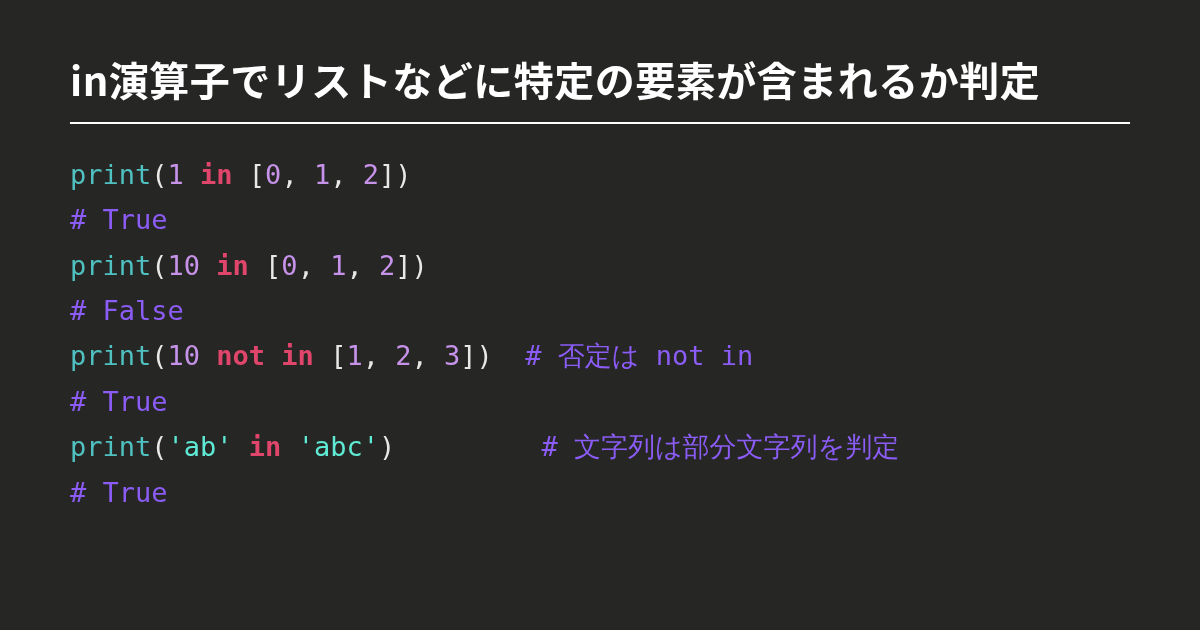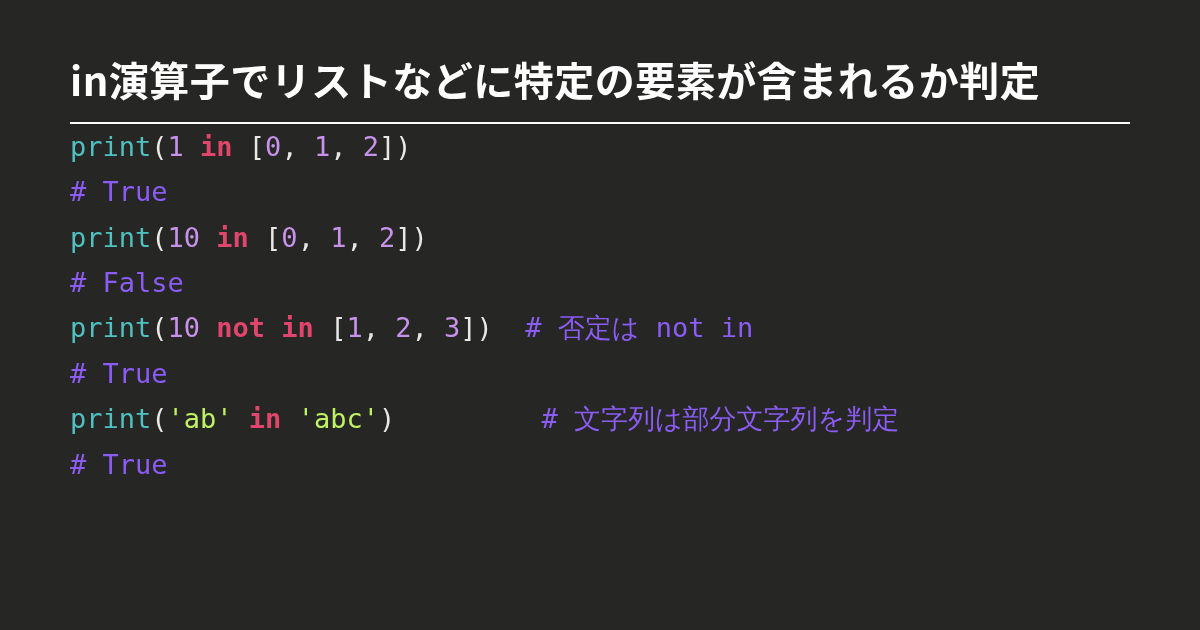--- a/index.html
+++ b/index.html
@@ -11,33 +11,34 @@
     font-family: "Hiragino Sans", "Noto Sans CJK JP", "Meiryo", sans-serif;
     padding: 50px 70px;
     overflow: hidden;
   }
   .title {
     font-size: 40px;
     font-weight: 700;
     color: #ffffff;
     padding-bottom: 14px;
     border-bottom: 2px solid #ffffff;
+    margin-bottom: 28px;
     letter-spacing: 0.5px;
   }
   .code {
     font-family: "Menlo", "Consolas", "DejaVu Sans Mono", monospace;
     font-size: 27px;
     line-height: 1.68;
     white-space: pre;
   }
   .fn   { color: #4fc1c1; }   
   .pn   { color: #e8e8e8; }   
   .num  { color: #c792ea; }   
   .kw   { color: #e0456b; font-weight: 600; } 
-  .str  { color: #bef264; }   
+  .str  { color: #5eead4; }   
   .cmt  { color: #8b5cf6; }   
 </style>
 </head>
 <body>
 
 <h1 class="title">in演算子でリストなどに特定の要素が含まれるか判定</h1>
 
 <pre class="code" id="code-block"><div><span class="fn">print</span><span class="pn">(</span><span class="num">1</span><span class="pn"> </span><span class="kw">in</span><span class="pn"> [</span><span class="num">0</span><span class="pn">, </span><span class="num">1</span><span class="pn">, </span><span class="num">2</span><span class="pn">])</span></div><div><span class="cmt"># True</span></div><div><span class="fn">print</span><span class="pn">(</span><span class="num">10</span><span class="pn"> </span><span class="kw">in</span><span class="pn"> [</span><span class="num">0</span><span class="pn">, </span><span class="num">1</span><span class="pn">, </span><span class="num">2</span><span class="pn">])</span></div><div><span class="cmt"># False</span></div><div><span class="fn">print</span><span class="pn">(</span><span class="num">10</span><span class="pn"> </span><span class="kw">not in</span><span class="pn"> [</span><span class="num">1</span><span class="pn">, </span><span class="num">2</span><span class="pn">, </span><span class="num">3</span><span class="pn">])  </span><span class="cmt"># 否定は not in</span></div><div><span class="cmt"># True</span></div><div><span class="fn">print</span><span class="pn">(</span><span class="str">'ab'</span><span class="pn"> </span><span class="kw">in</span><span class="pn"> </span><span class="str">'abc'</span><span class="pn">)         </span><span class="cmt"># 文字列は部分文字列を判定</span></div><div><span class="cmt"># True</span></div></pre>
 
 </body></html>

